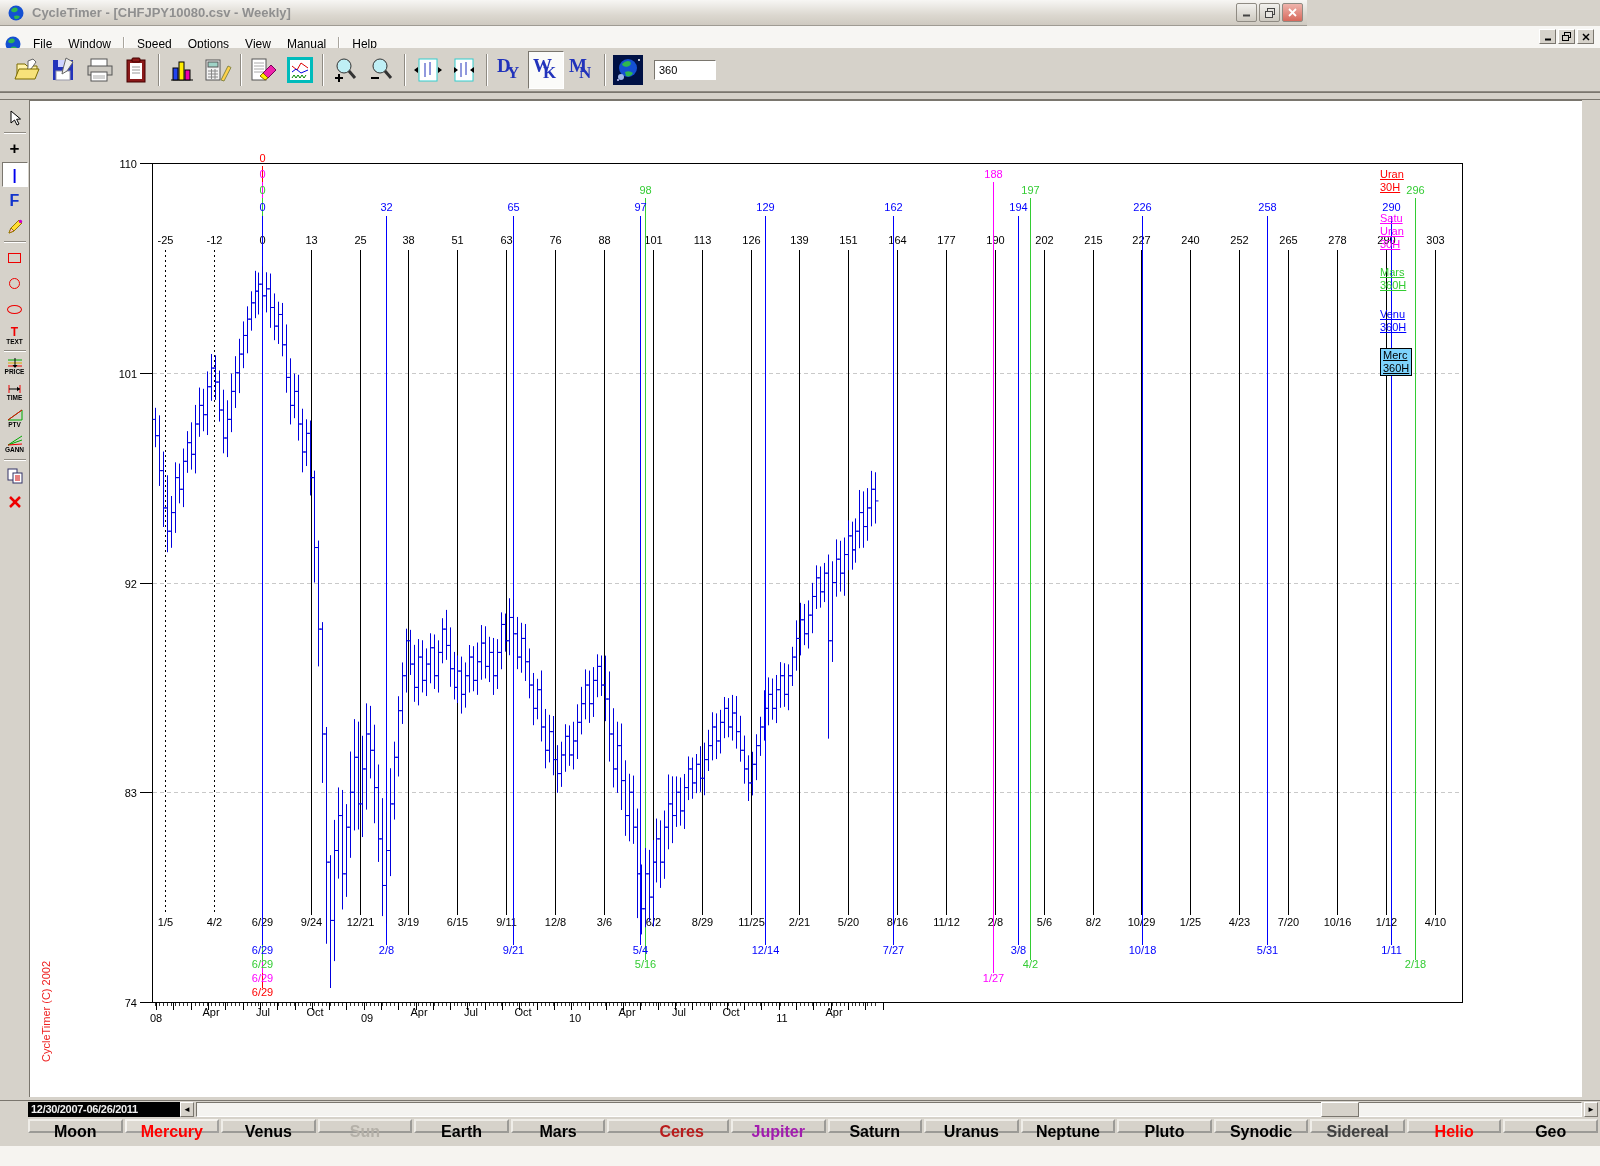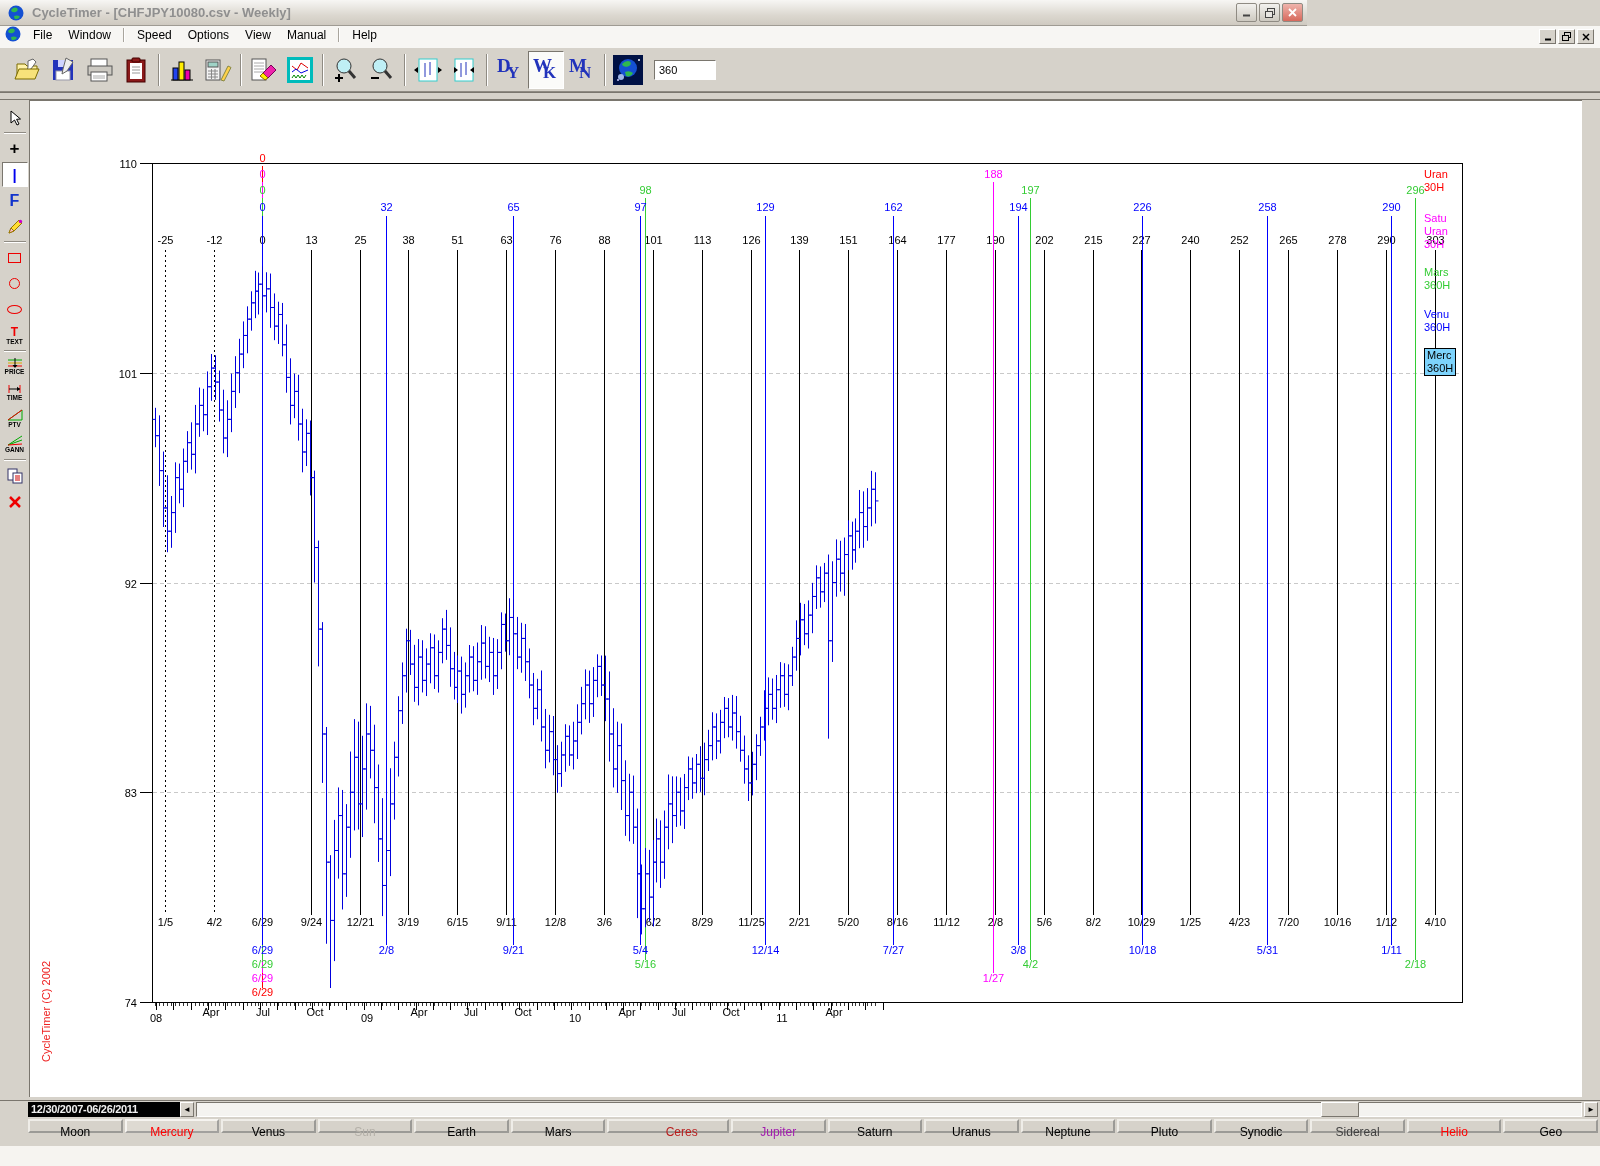--- a/index.html
+++ b/index.html
@@ -13,21 +13,21 @@
   .title-text { color:#8f8f8f; font-weight:bold; font-size:13px; margin-left:8px; }
   .globe { width:16px; height:16px; display:inline-block; margin-left:8px; flex:0 0 auto; }
   .win-controls { position:absolute; right:4px; top:3px; display:flex; gap:2px; }
   .wbtn { width:21px; height:19px; background:linear-gradient(#f2f1ee,#cdc9c0);
     border:1px solid #8f8b83; border-radius:2px; display:flex; align-items:center;
     justify-content:center; font-size:10px; font-weight:bold; color:#444; }
   .wbtn.close { background:linear-gradient(#efb4ac,#d7695c); color:#fff; }
 
   
   .menubar { position:absolute; left:0; top:26px; width:1600px; height:36px;
-    background:#f7f6f3; border-bottom:1px solid #b9b5ad; display:flex; align-items:flex-start; }
+    background:#f7f6f3; border-bottom:1px solid #b9b5ad; display:flex; align-items:center; }
   .menu-item { font-size:12px; color:#000; padding:2px 8px; }
   .menu-sep { width:0; height:14px; border-left:1px solid #a9a59d; border-right:1px solid #fff; margin:0 4px; }
   .mdi-controls { position:absolute; right:6px; top:3px; display:flex; gap:2px; }
   .mbtn { width:17px; height:15px; background:#d6d2ca; border:1px solid;
     border-color:#fff #7a766e #7a766e #fff; display:flex; align-items:center;
     justify-content:center; font-size:9px; font-weight:bold; color:#000; }
 
   
   .toolbar { position:absolute; left:0; top:48px; width:1600px; height:44px;
     background:#d6d2ca; border-bottom:1px solid #8f8b83; display:flex; align-items:center; padding-left:10px; }
@@ -58,39 +58,39 @@
   .shape-ellipse { width:15px; height:9px; border:1px solid #ee0000; border-radius:50%; }
 
   
   .canvas { position:absolute; left:30px; top:100px; width:1552px; height:997px;
     background:#fff; border-top:1px solid #7a766e; }
   .chart-svg { position:absolute; left:0; top:0; }
   .copyright { position:absolute; left:40px; top:1062px; transform:rotate(-90deg);
     transform-origin:0 0; color:#ee2222; font-size:11px; white-space:nowrap; }
 
   
-  .legend-entry { position:absolute; left:1424px; font-size:11px; line-height:13px; white-space:pre-line; }
+  .legend-entry { position:absolute; left:1380px; font-size:11px; line-height:13px; white-space:pre-line;text-decoration:underline; }
   .legend-entry.boxed { background:#7dd3fc; border:1px solid #000; padding:0 2px; color:#000; }
 
   
   .scrollrow { position:absolute; left:0; top:1100px; width:1600px; height:18px;
     background:#d6d2ca; border-top:1px solid #7a766e; }
   .range-label { position:absolute; left:28px; top:1px; width:152px; height:15px; background:#000;
     color:#f0f0f0; font-size:11px; font-weight:bold; line-height:15px; padding-left:3px; letter-spacing:-0.3px; }
   .scroll-arrow { position:absolute; top:1px; width:14px; height:15px; background:#d6d2ca;
     border:1px solid; border-color:#fff #7a766e #7a766e #fff; font-size:8px; line-height:13px; text-align:center; color:#000; }
   .scroll-track { position:absolute; left:196px; top:1px; width:1386px; height:15px; background:#f4f3f0;
     border:1px solid; border-color:#7a766e #fff #fff #7a766e; }
   .scroll-thumb { position:absolute; left:1320px; top:1px; width:38px; height:15px; background:#d6d2ca;
     border:1px solid; border-color:#fff #7a766e #7a766e #fff; }
 
   
   .tabs { position:absolute; left:28px; top:1119px; width:1570px; height:27px; display:flex; gap:2px; }
   .tab { flex:1; height:14px; background:#d6d2ca; border:2px outset #efede8;
-    font-size:12px; font-weight:normal; text-align:center; line-height:22px; color:#000; }
+    font-size:16px; font-weight:bold; text-align:center; line-height:22px; color:#000; }
   .tab.active { background:#dedad2; border:2px outset #f6f4f0; }
   .bottom-strip { position:absolute; left:0; top:1146px; width:1600px; height:20px; background:#f6f4f0; }
 </style>
 </head>
 <body>
 
 <div class="titlebar">
   <span class="globe">
     <svg width="16" height="16" viewBox="0 0 16 16">
         <circle cx="8" cy="8" r="7.5" fill="#1450d2"></circle>

